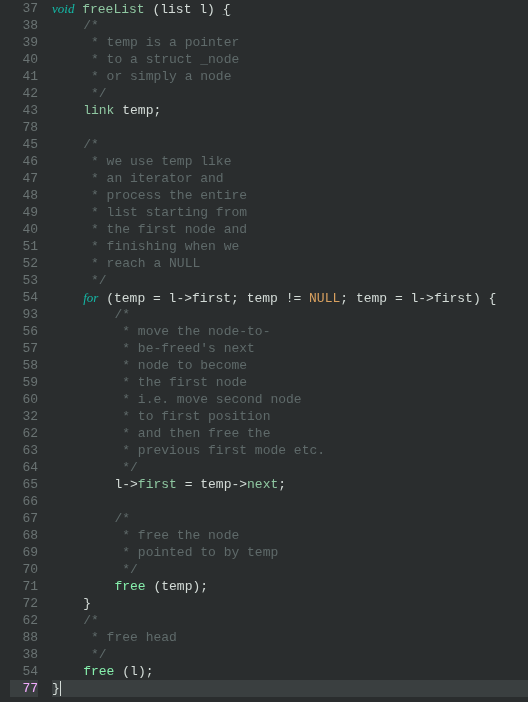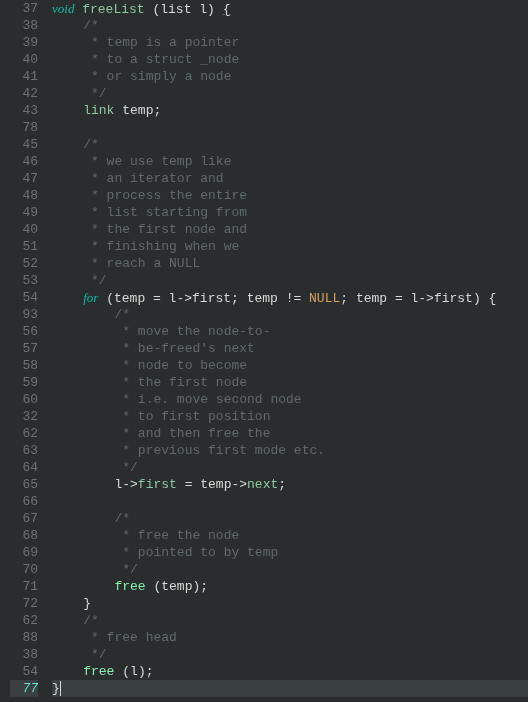--- a/index.html
+++ b/index.html
@@ -24,22 +24,21 @@
     padding: 0 8px 0 10px;
     user-select: none;
     min-width: 28px;
   }
   .gutter .ln {
     display: block;
     height: 17px;
   }
   .gutter .current {
     background: #3a3f40;
-    color: #5eead4;
-    font-style: italic;
+    color: #f0abfc;
   }
   .code {
     flex: 1;
     padding: 0 0 0 6px;
     white-space: pre;
     color: #d3dbd7;
     position: relative;
   }
   .line {
     height: 17px;

